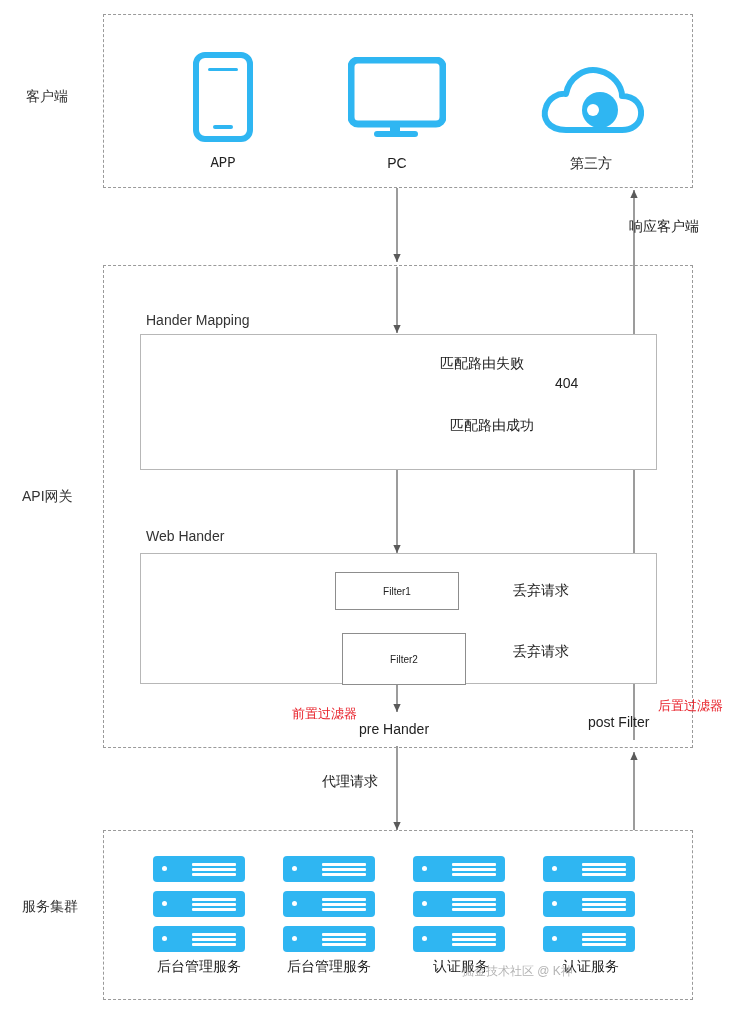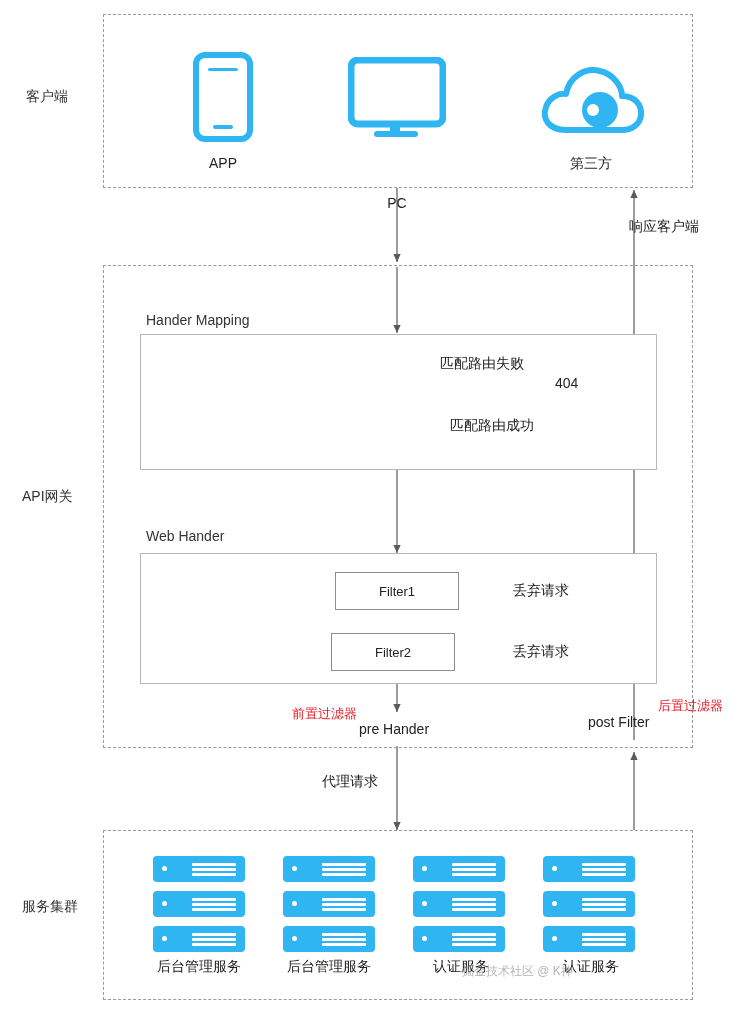--- a/index.html
+++ b/index.html
@@ -40,21 +40,21 @@
     position: absolute;
     font-size: 14px;
     color: #333;
     white-space: nowrap;
   }
   .node-box {
     position: absolute;
     border: 1px solid #8d8d8d;
     box-sizing: border-box;
     background: #ffffff;
-    font-size: 13px;
+    font-size: 10px;
     color: #222;
     display: flex;
     align-items: center;
     justify-content: center;
   }
   .plain-text {
     position: absolute;
     font-size: 14px;
     color: #222;
     white-space: nowrap;
@@ -183,30 +183,30 @@
 
   <div class="dashed-box" style="left:103px; top:14px; width:590px; height:174px;"></div>
 
   <div class="icon-wrap" style="left:192px; top:52px;">
     <svg width="62" height="90" viewBox="0 0 62 90">
       <rect x="4" y="3" width="54" height="84" rx="9" ry="9" fill="none" stroke="#2fb6f2" stroke-width="6"></rect>
       <rect x="16" y="16" width="30" height="3" rx="1.5" fill="#2fb6f2"></rect>
       <rect x="21" y="73" width="20" height="4" rx="2" fill="#2fb6f2"></rect>
     </svg>
   </div>
-  <div class="device-label" style="left:175px; top:155px; width:96px;">APP</div>
+  <div class="device-label" style="left:175px; top:155px; width:96px;font-family:Liberation Mono, monospace;">APP</div>
 
   <div class="icon-wrap" style="left:348px; top:57px;">
     <svg width="98" height="82" viewBox="0 0 98 82">
       <rect x="3" y="3" width="92" height="64" rx="7" ry="7" fill="none" stroke="#2fb6f2" stroke-width="7"></rect>
       <rect x="42" y="64" width="10" height="12" fill="#2fb6f2"></rect>
       <rect x="26" y="74" width="44" height="6" rx="3" fill="#2fb6f2"></rect>
     </svg>
   </div>
-  <div class="device-label" style="left:349px; top:155px; width:96px;margin-top:40px;">PC</div>
+  <div class="device-label" style="left:349px; top:155px; width:96px;">PC</div>
 
   <div class="icon-wrap" style="left:538px; top:52px;">
     <svg width="108" height="90" viewBox="0 0 108 90">
       <path d="M28 78 C10 78 4 66 8 55 C11 46 20 41 28 42 C31 25 47 15 62 19 C75 22 84 34 84 44 C97 44 104 53 103 63 C102 73 93 78 84 78 Z" fill="none" stroke="#2fb6f2" stroke-width="6" stroke-linejoin="round"></path>
       <circle cx="62" cy="58" r="18" fill="#2fb6f2"></circle>
       <circle cx="55" cy="58" r="6" fill="#ffffff"></circle>
     </svg>
   </div>
   <div class="device-label" style="left:543px; top:155px; width:96px;">第三方</div>
 
@@ -221,21 +221,21 @@
   <div class="plain-text" style="left:440px; top:355px;">匹配路由失败</div>
   <div class="plain-text" style="left:555px; top:375px;">404</div>
   <div class="plain-text" style="left:402px; top:417px;padding-left:48px;">匹配路由成功</div>
 
   <div class="inner-title" style="left:146px; top:528px;">Web Hander</div>
   <div class="solid-box" style="left:140px; top:553px; width:517px; height:131px;"></div>
 
   <div class="node-box" style="left:335px; top:572px; width:124px; height:38px;">Filter1</div>
   <div class="plain-text" style="left:513px; top:582px;">丢弃请求</div>
 
-  <div class="node-box" style="left:331px; top:633px; width:124px; height:38px;">Filter2</div>
+  <div class="node-box" style="left:342px; top:633px; width:124px; height:52px;">Filter2</div>
   <div class="plain-text" style="left:513px; top:643px;">丢弃请求</div>
 
   <div class="red-text" style="left:292px; top:705px;">前置过滤器</div>
   <div class="plain-text" style="left:359px; top:721px;">pre Hander</div>
   <div class="red-text" style="left:658px; top:697px;">后置过滤器</div>
   <div class="plain-text" style="left:588px; top:714px;">post Filter</div>
 
   <div class="plain-text" style="left:322px; top:773px;">代理请求</div>
 
   <div class="dashed-box" style="left:103px; top:830px; width:590px; height:170px;"></div>

